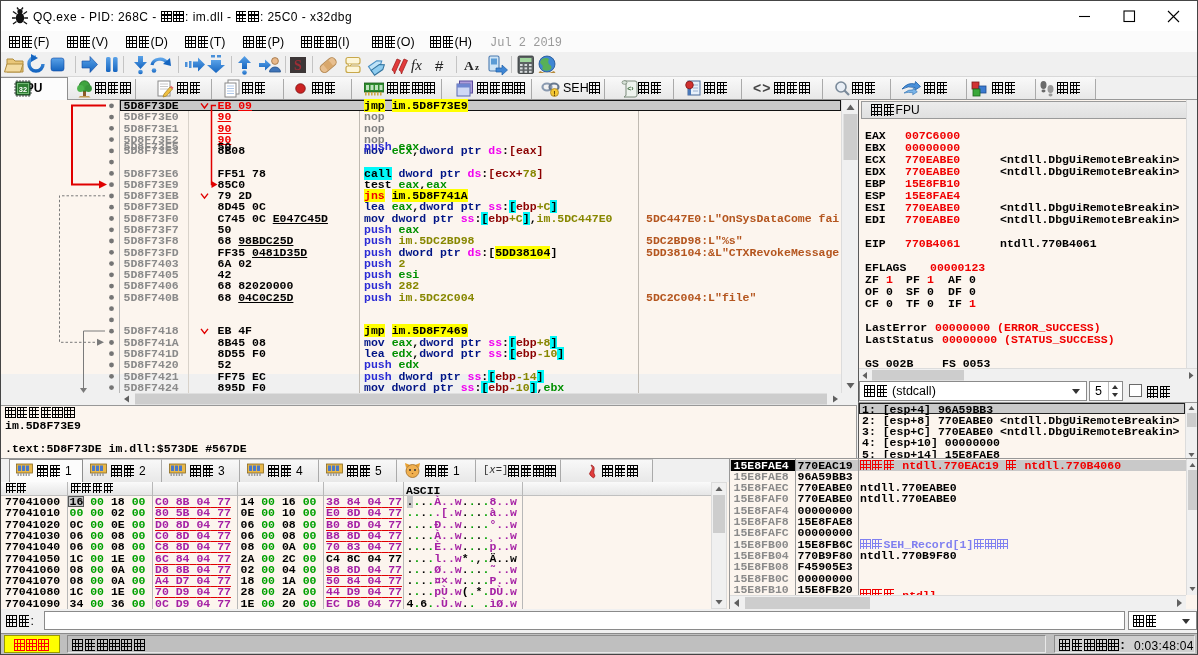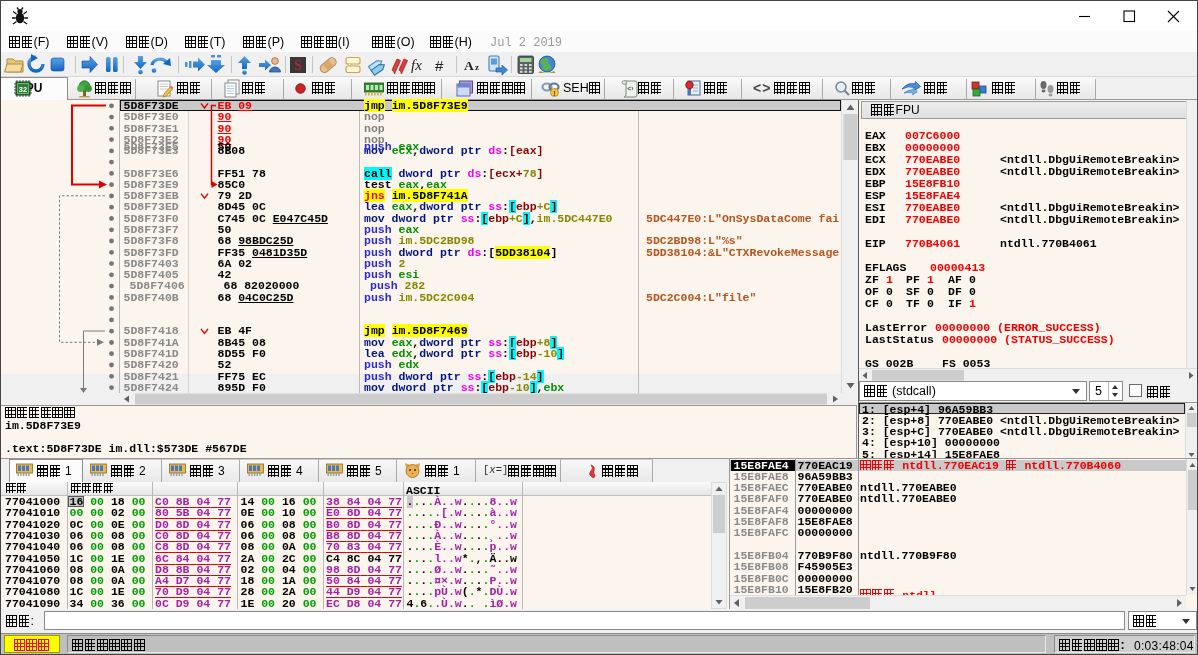--- a/index.html
+++ b/index.html
@@ -34,20 +34,21 @@
 
 <div class="abs" style="left:0;top:0;width:1196px;height:30px;background:#ffffff">
   <svg class="abs" style="left:10px;top:6px" width="18" height="18" viewBox="0 0 18 18">
     <ellipse cx="9" cy="11" rx="4.2" ry="5.2" fill="#111"></ellipse>
     <circle cx="9" cy="4.6" r="2.6" fill="#111"></circle>
     <g stroke="#111" stroke-width="1.3">
       <path d="M5.5 7 L2 4.5 M12.5 7 L16 4.5 M4.8 11 L1 11 M13.2 11 L17 11 M5.5 14.5 L2 17 M12.5 14.5 L16 17"></path>
       <path d="M7.5 2.5 L6 0.5 M10.5 2.5 L12 0.5"></path>
     </g>
   </svg>
+  <div class="abs" style="left:32px;top:8.5px;font-size:12px;letter-spacing:0.45px;color:#000">QQ.exe - PID: 268C - <i class="j"></i><i class="j"></i>: im.dll - <i class="j"></i><i class="j"></i>: 25C0 - x32dbg</div>
   <svg class="abs" style="left:1061px;top:0" width="135" height="30" viewBox="0 0 135 30">
     <g stroke="#000" stroke-width="1.1" fill="none">
       <path d="M17 15.5 L28 15.5"></path>
       <rect x="62" y="10" width="10.5" height="10.5"></rect>
       <path d="M106 10 L117 21 M117 10 L106 21"></path>
     </g>
   </svg>
 </div>
 
 <div class="abs" style="left:0;top:30px;width:1196px;height:21px;background:#fbfbfb;font-size:12.5px">
@@ -318,21 +319,21 @@
 <div class="abs mono" style="left:0;top:67.6px;width:857px;height:11.27px;line-height:11.27px"><span class="abs" style="left:122.5px"></span><span class="abs" style="left:122.5px;color:#8a8a8a">5D8F73E6</span><span class="abs" style="left:216.5px">FF51 78</span><span class="abs" style="left:363px"><span class="bg-c">call</span> <span class="c-nav">dword ptr</span> <span class="c-mag">ds</span>:<span class="c-dr">[ecx+</span><span class="c-oli">78</span><span class="c-dr">]</span></span></div>
 <div class="abs mono" style="left:0;top:78.9px;width:857px;height:11.27px;line-height:11.27px"><span class="abs" style="left:122.5px"></span><span class="abs" style="left:122.5px;color:#8a8a8a">5D8F73E9</span><span class="abs" style="left:216.5px">85C0</span><span class="abs" style="left:363px">test <span class="c-grn">eax</span>,<span class="c-grn">eax</span></span></div>
 <div class="abs mono" style="left:0;top:90.2px;width:857px;height:11.27px;line-height:11.27px"><span class="abs" style="left:122.5px"></span><span class="abs" style="left:122.5px;color:#8a8a8a">5D8F73EB</span><span class="abs" style="left:216.5px">79 2D</span><span class="abs" style="left:363px"><span class="bg-y"><span class="c-red">jns</span></span> <span class="bg-y">im.5D8F741A</span></span></div>
 <div class="abs mono" style="left:0;top:101.4px;width:857px;height:11.27px;line-height:11.27px"><span class="abs" style="left:122.5px"></span><span class="abs" style="left:122.5px;color:#8a8a8a">5D8F73ED</span><span class="abs" style="left:216.5px">8D45 0C</span><span class="abs" style="left:363px"><span class="c-nav">lea</span> <span class="c-grn">eax</span>,<span class="c-nav">dword ptr</span> <span class="c-mag">ss</span>:<span class="bg-c">[</span><span class="c-dr">ebp</span><span class="c-oli">+C</span><span class="bg-c">]</span></span></div>
 <div class="abs mono" style="left:0;top:112.7px;width:857px;height:11.27px;line-height:11.27px"><span class="abs" style="left:122.5px"></span><span class="abs" style="left:122.5px;color:#8a8a8a">5D8F73F0</span><span class="abs" style="left:216.5px">C745 0C <span class="u">E047C45D</span></span><span class="abs" style="left:363px"><span class="c-nav">mov dword ptr</span> <span class="c-mag">ss</span>:<span class="bg-c">[</span><span class="c-dr">ebp</span><span class="c-oli">+C</span><span class="bg-c">]</span>,<span class="c-oli">im.5DC447E0</span></span><span class="abs c-rust" style="left:645px">5DC447E0:L"OnSysDataCome fai</span></div>
 <div class="abs mono" style="left:0;top:124.0px;width:857px;height:11.27px;line-height:11.27px"><span class="abs" style="left:122.5px"></span><span class="abs" style="left:122.5px;color:#8a8a8a">5D8F73F7</span><span class="abs" style="left:216.5px">50</span><span class="abs" style="left:363px"><span class="c-push">push</span> <span class="c-grn">eax</span></span></div>
 <div class="abs mono" style="left:0;top:135.2px;width:857px;height:11.27px;line-height:11.27px"><span class="abs" style="left:122.5px"></span><span class="abs" style="left:122.5px;color:#8a8a8a">5D8F73F8</span><span class="abs" style="left:216.5px">68 <span class="u">98BDC25D</span></span><span class="abs" style="left:363px"><span class="c-push">push</span> <span class="c-oli">im.5DC2BD98</span></span><span class="abs c-rust" style="left:645px">5DC2BD98:L"%s"</span></div>
 <div class="abs mono" style="left:0;top:146.5px;width:857px;height:11.27px;line-height:11.27px"><span class="abs" style="left:122.5px"></span><span class="abs" style="left:122.5px;color:#8a8a8a">5D8F73FD</span><span class="abs" style="left:216.5px">FF35 <span class="u">0481D35D</span></span><span class="abs" style="left:363px"><span class="c-push">push</span> <span class="c-nav">dword ptr</span> <span class="c-mag">ds</span>:[<span class="bg-y">5DD38104</span>]</span><span class="abs c-rust" style="left:645px">5DD38104:&amp;L"CTXRevokeMessage</span></div>
 <div class="abs mono" style="left:0;top:157.8px;width:857px;height:11.27px;line-height:11.27px"><span class="abs" style="left:122.5px"></span><span class="abs" style="left:122.5px;color:#8a8a8a">5D8F7403</span><span class="abs" style="left:216.5px">6A 02</span><span class="abs" style="left:363px"><span class="c-push">push</span> <span class="c-oli">2</span></span></div>
 <div class="abs mono" style="left:0;top:169.0px;width:857px;height:11.27px;line-height:11.27px"><span class="abs" style="left:122.5px"></span><span class="abs" style="left:122.5px;color:#8a8a8a">5D8F7405</span><span class="abs" style="left:216.5px">42</span><span class="abs" style="left:363px"><span class="c-push">push</span> <span class="c-grn">esi</span></span></div>
-<div class="abs mono" style="left:6px;top:180.3px;width:857px;height:11.27px;line-height:11.27px"><span class="abs" style="left:122.5px"></span><span class="abs" style="left:122.5px;color:#8a8a8a">5D8F7406</span><span class="abs" style="left:216.5px">68 82020000</span><span class="abs" style="left:363px"><span class="c-push">push</span> <span class="c-oli">282</span></span></div>
+<div class="abs mono" style="left:0;top:180.3px;width:857px;height:11.27px;line-height:11.27px"><span class="abs" style="left:122.5px"></span><span class="abs" style="left:122.5px;color:#8a8a8a">5D8F7406</span><span class="abs" style="left:216.5px">68 82020000</span><span class="abs" style="left:363px"><span class="c-push">push</span> <span class="c-oli">282</span></span></div>
 <div class="abs mono" style="left:0;top:191.6px;width:857px;height:11.27px;line-height:11.27px"><span class="abs" style="left:122.5px"></span><span class="abs" style="left:122.5px;color:#8a8a8a">5D8F740B</span><span class="abs" style="left:216.5px">68 <span class="u">04C0C25D</span></span><span class="abs" style="left:363px"><span class="c-push">push</span> <span class="c-oli">im.5DC2C004</span></span><span class="abs c-rust" style="left:645px">5DC2C004:L"file"</span></div>
 <div class="abs mono" style="left:0;top:225.4px;width:857px;height:11.27px;line-height:11.27px"><span class="abs" style="left:122.5px"></span><span class="abs" style="left:122.5px;color:#8a8a8a">5D8F7418</span><span class="abs" style="left:216.5px">EB 4F</span><span class="abs" style="left:363px"><span class="bg-y">jmp</span> <span class="bg-y">im.5D8F7469</span></span></div>
 <div class="abs mono" style="left:0;top:236.7px;width:857px;height:11.27px;line-height:11.27px"><span class="abs" style="left:122.5px"></span><span class="abs" style="left:122.5px;color:#8a8a8a">5D8F741A</span><span class="abs" style="left:216.5px">8B45 08</span><span class="abs" style="left:363px"><span class="c-nav">mov</span> <span class="c-grn">eax</span>,<span class="c-nav">dword ptr</span> <span class="c-mag">ss</span>:<span class="bg-c">[</span><span class="c-dr">ebp</span><span class="c-oli">+8</span><span class="bg-c">]</span></span></div>
 <div class="abs mono" style="left:0;top:247.9px;width:857px;height:11.27px;line-height:11.27px"><span class="abs" style="left:122.5px"></span><span class="abs" style="left:122.5px;color:#8a8a8a">5D8F741D</span><span class="abs" style="left:216.5px">8D55 F0</span><span class="abs" style="left:363px"><span class="c-nav">lea</span> <span class="c-grn">edx</span>,<span class="c-nav">dword ptr</span> <span class="c-mag">ss</span>:<span class="bg-c">[</span><span class="c-dr">ebp</span><span class="c-oli">-10</span><span class="bg-c">]</span></span></div>
 <div class="abs mono" style="left:0;top:259.2px;width:857px;height:11.27px;line-height:11.27px"><span class="abs" style="left:122.5px"></span><span class="abs" style="left:122.5px;color:#8a8a8a">5D8F7420</span><span class="abs" style="left:216.5px">52</span><span class="abs" style="left:363px"><span class="c-push">push</span> <span class="c-grn">edx</span></span></div>
 <div class="abs mono" style="left:0;top:270.5px;width:857px;height:11.27px;line-height:11.27px"><span class="abs" style="left:122.5px"></span><span class="abs" style="left:122.5px;color:#8a8a8a">5D8F7421</span><span class="abs" style="left:216.5px">FF75 EC</span><span class="abs" style="left:363px"><span class="c-push">push</span> <span class="c-nav">dword ptr</span> <span class="c-mag">ss</span>:<span class="bg-c">[</span><span class="c-dr">ebp</span><span class="c-oli">-14</span><span class="bg-c">]</span></span></div>
 <div class="abs mono" style="left:0;top:281.8px;width:857px;height:11.27px;line-height:11.27px"><span class="abs" style="left:122.5px"></span><span class="abs" style="left:122.5px;color:#8a8a8a">5D8F7424</span><span class="abs" style="left:216.5px">895D F0</span><span class="abs" style="left:363px"><span class="c-nav">mov dword ptr</span> <span class="c-mag">ss</span>:<span class="bg-c">[</span><span class="c-dr">ebp</span><span class="c-oli">-10</span><span class="bg-c">]</span>,<span class="c-grn">ebx</span></span></div>
 <svg class="abs" style="left:0;top:0" width="857" height="293">
         <g fill="#757575">
           <circle cx="110.5" cy="5.8" r="2.4"></circle>
@@ -403,21 +404,21 @@
 <div class="abs" style="left:2px;top:1px;width:334px;height:18px;background:linear-gradient(#ececec,#e0e0e0);border:1px solid #9a9a9a;font-size:12px;line-height:16px;padding-left:9px"><i class="j"></i><i class="j"></i>FPU</div>
 <div class="abs mono" style="left:0;top:29.0px;width:338px;height:12px"><span class="abs" style="left:6px">EAX</span><span class="abs c-red" style="left:46px">007C6000</span></div>
 <div class="abs mono" style="left:0;top:41.0px;width:338px;height:12px"><span class="abs" style="left:6px">EBX</span><span class="abs c-red" style="left:46px">00000000</span></div>
 <div class="abs mono" style="left:0;top:53.0px;width:338px;height:12px"><span class="abs" style="left:6px">ECX</span><span class="abs c-red" style="left:46px">770EABE0</span><span class="abs" style="left:141px">&lt;ntdll.DbgUiRemoteBreakin&gt;</span></div>
 <div class="abs mono" style="left:0;top:65.0px;width:338px;height:12px"><span class="abs" style="left:6px">EDX</span><span class="abs c-red" style="left:46px">770EABE0</span><span class="abs" style="left:141px">&lt;ntdll.DbgUiRemoteBreakin&gt;</span></div>
 <div class="abs mono" style="left:0;top:77.0px;width:338px;height:12px"><span class="abs" style="left:6px">EBP</span><span class="abs c-red" style="left:46px">15E8FB10</span></div>
 <div class="abs mono" style="left:0;top:89.0px;width:338px;height:12px"><span class="abs" style="left:6px">ESP</span><span class="abs c-red" style="left:46px">15E8FAE4</span></div>
 <div class="abs mono" style="left:0;top:101.0px;width:338px;height:12px"><span class="abs" style="left:6px">ESI</span><span class="abs c-red" style="left:46px">770EABE0</span><span class="abs" style="left:141px">&lt;ntdll.DbgUiRemoteBreakin&gt;</span></div>
 <div class="abs mono" style="left:0;top:113.0px;width:338px;height:12px"><span class="abs" style="left:6px">EDI</span><span class="abs c-red" style="left:46px">770EABE0</span><span class="abs" style="left:141px">&lt;ntdll.DbgUiRemoteBreakin&gt;</span></div>
 <div class="abs mono" style="left:0;top:137.0px;width:338px;height:12px"><span class="abs" style="left:6px">EIP</span><span class="abs c-red" style="left:46px">770B4061</span><span class="abs" style="left:141px">ntdll.770B4061</span></div>
-<div class="abs mono" style="left:0;top:161.0px;width:338px;height:12px"><span class="abs" style="left:6px">EFLAGS</span><span class="abs c-red" style="left:71px">00000413</span></div>
+<div class="abs mono" style="left:0;top:161.0px;width:338px;height:12px"><span class="abs" style="left:6px">EFLAGS</span><span class="abs c-red" style="left:71px">00000123</span></div>
 <div class="abs mono" style="left:0;top:173.0px;width:338px;height:12px"><span class="abs" style="left:6px">ZF</span><span class="abs" style="left:27px"><span class="c-red">1</span></span><span class="abs" style="left:47px">PF</span><span class="abs" style="left:68px"><span class="c-red">1</span></span><span class="abs" style="left:89px">AF</span><span class="abs" style="left:110px">0</span></div>
 <div class="abs mono" style="left:0;top:185.0px;width:338px;height:12px"><span class="abs" style="left:6px">OF</span><span class="abs" style="left:27px">0</span><span class="abs" style="left:47px">SF</span><span class="abs" style="left:68px">0</span><span class="abs" style="left:89px">DF</span><span class="abs" style="left:110px">0</span></div>
 <div class="abs mono" style="left:0;top:197.0px;width:338px;height:12px"><span class="abs" style="left:6px">CF</span><span class="abs" style="left:27px">0</span><span class="abs" style="left:47px">TF</span><span class="abs" style="left:68px">0</span><span class="abs" style="left:89px">IF</span><span class="abs" style="left:110px"><span class="c-red">1</span></span></div>
 <div class="abs mono" style="left:0;top:221.0px;width:338px;height:12px"><span class="abs" style="left:6px">LastError</span><span class="abs c-red" style="left:76px">00000000 (ERROR_SUCCESS)</span></div>
 <div class="abs mono" style="left:0;top:233.0px;width:338px;height:12px"><span class="abs" style="left:6px">LastStatus</span><span class="abs c-red" style="left:83px">00000000 (STATUS_SUCCESS)</span></div>
 <div class="abs mono" style="left:0;top:257.0px;width:338px;height:12px"><span class="abs" style="left:6px">GS 002B</span><span class="abs" style="left:83px">FS 0053</span></div>
 <div class="abs" style="left:0;top:268px;width:338px;height:13px;background:#f0f0f0;border-top:1px solid #dcdcdc">
 <svg class="abs" style="left:0;top:0" width="338" height="13">
 <path d="M8 3 L3.5 6.5 L8 10 z" fill="#606060"></path>
 <path d="M330 3 L334.5 6.5 L330 10 z" fill="#606060"></path>
@@ -601,20 +602,21 @@
 
 <div class="pane" id="stack" style="left:728px;top:457px;width:468px;height:151px;border-left:1px solid #989898;border-top:1px solid #989898">
 <div class="abs" style="left:0;top:0.5px;width:456px;height:11.3px;background:#c9c9c9"></div>
 <div class="abs mono" style="left:0;top:0.5px;width:456px;height:11.3px;line-height:11.3px"><span class="abs" style="left:1px;top:0;width:63.5px;height:11.3px;background:#000"></span><span class="abs" style="left:3.5px;color:#fff">15E8FAE4</span><span class="abs" style="left:67.5px">770EAC19</span><span class="abs" style="left:130px"><span class="c-red"><i class="j"></i><i class="j"></i><i class="j"></i> ntdll.770EAC19 <i class="j"></i> ntdll.770B4060</span></span></div>
 <div class="abs mono" style="left:0;top:11.8px;width:456px;height:11.3px;line-height:11.3px"><span class="abs" style="left:3.5px;color:#8a8a8a">15E8FAE8</span><span class="abs" style="left:67.5px">96A59BB3</span></div>
 <div class="abs mono" style="left:0;top:23.1px;width:456px;height:11.3px;line-height:11.3px"><span class="abs" style="left:3.5px;color:#8a8a8a">15E8FAEC</span><span class="abs" style="left:67.5px">770EABE0</span><span class="abs" style="left:130px">ntdll.770EABE0</span></div>
 <div class="abs mono" style="left:0;top:34.4px;width:456px;height:11.3px;line-height:11.3px"><span class="abs" style="left:3.5px;color:#8a8a8a">15E8FAF0</span><span class="abs" style="left:67.5px">770EABE0</span><span class="abs" style="left:130px">ntdll.770EABE0</span></div>
 <div class="abs mono" style="left:0;top:45.7px;width:456px;height:11.3px;line-height:11.3px"><span class="abs" style="left:3.5px;color:#8a8a8a">15E8FAF4</span><span class="abs" style="left:67.5px">00000000</span></div>
 <div class="abs mono" style="left:0;top:57.0px;width:456px;height:11.3px;line-height:11.3px"><span class="abs" style="left:3.5px;color:#8a8a8a">15E8FAF8</span><span class="abs" style="left:67.5px">15E8FAE8</span></div>
 <div class="abs mono" style="left:0;top:68.3px;width:456px;height:11.3px;line-height:11.3px"><span class="abs" style="left:3.5px;color:#8a8a8a">15E8FAFC</span><span class="abs" style="left:67.5px">00000000</span></div>
+<div class="abs mono" style="left:0;top:79.6px;width:456px;height:11.3px;line-height:11.3px"><span class="abs" style="left:3.5px;color:#8a8a8a">15E8FB00</span><span class="abs" style="left:67.5px">15E8FB6C</span><span class="abs" style="left:130px"><span class="c-vio"><i class="j"></i><i class="j"></i>SEH_Record[1]<i class="j"></i><i class="j"></i><i class="j"></i></span></span></div>
 <div class="abs mono" style="left:0;top:90.9px;width:456px;height:11.3px;line-height:11.3px"><span class="abs" style="left:3.5px;color:#8a8a8a">15E8FB04</span><span class="abs" style="left:67.5px">770B9F80</span><span class="abs" style="left:130px">ntdll.770B9F80</span></div>
 <div class="abs mono" style="left:0;top:102.2px;width:456px;height:11.3px;line-height:11.3px"><span class="abs" style="left:3.5px;color:#8a8a8a">15E8FB08</span><span class="abs" style="left:67.5px">F45905E3</span></div>
 <div class="abs mono" style="left:0;top:113.5px;width:456px;height:11.3px;line-height:11.3px"><span class="abs" style="left:3.5px;color:#8a8a8a">15E8FB0C</span><span class="abs" style="left:67.5px">00000000</span></div>
 <div class="abs mono" style="left:0;top:124.8px;width:456px;height:11.3px;line-height:11.3px"><span class="abs" style="left:3.5px;color:#8a8a8a">15E8FB10</span><span class="abs" style="left:67.5px">15E8FB20</span></div>
 <div class="abs" style="left:130px;top:129.5px;width:200px;height:6.5px;overflow:hidden">
         <div class="mono c-red" style="line-height:11.3px"><i class="j"></i><i class="j"></i><i class="j"></i> ntdll</div>
       </div>
 <div class="line" style="left:64.5px;top:0;width:1px;height:136px;background:#9a9a9a"></div>
 <div class="line" style="left:127.5px;top:0;width:1px;height:136px;background:#9a9a9a"></div>
 <div class="abs" style="left:0;top:136px;width:456px;height:15px;background:#f0f0f0;border-top:1px solid #dcdcdc">

